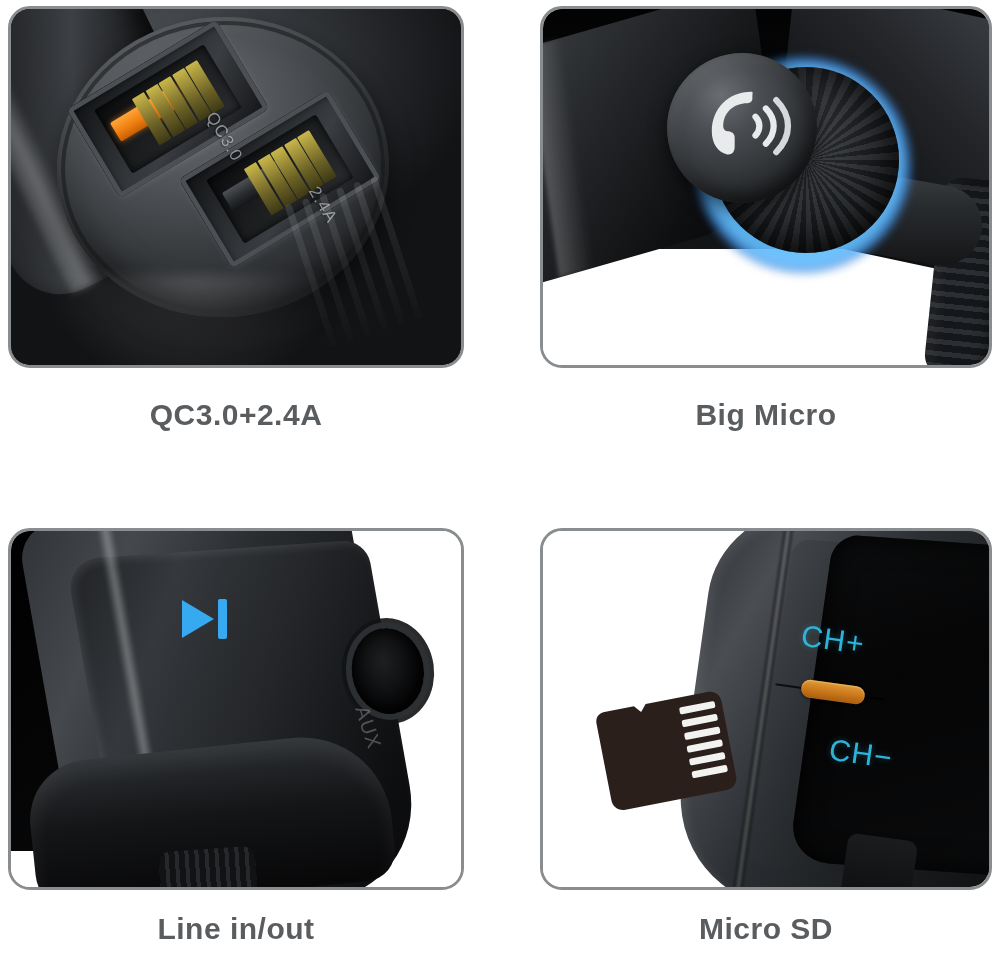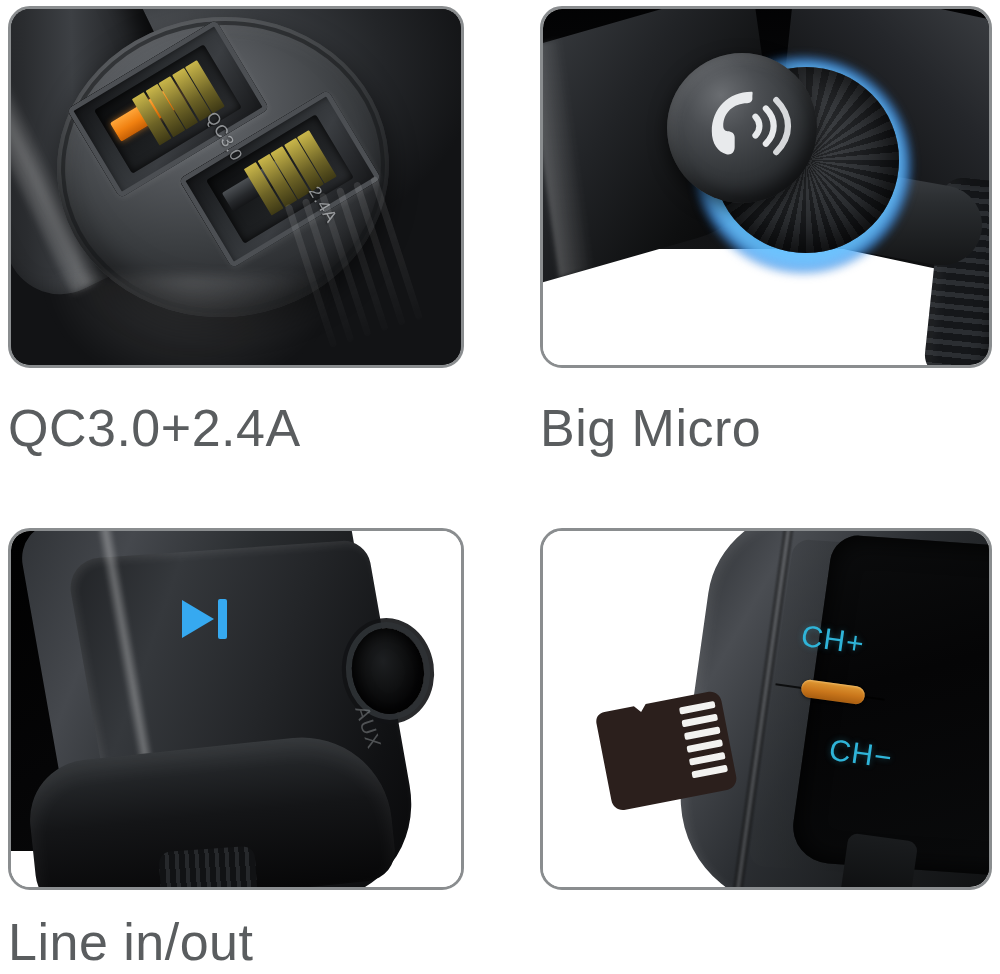--- a/index.html
+++ b/index.html
@@ -16,23 +16,24 @@
   .cell { position:absolute; }
   .panel {
     position:absolute; left:0; top:0;
     border:3px solid #8a8d8f;
     border-radius:22px;
     background:#ffffff;
     overflow:hidden;
   }
   .caption {
     position:absolute; left:0; width:100%;
+    text-align:center;
     color:#5a5d5f;
-    font-size:52px;
-    font-weight:400;
+    font-size:30px;
+    font-weight:700;
     letter-spacing:0.5px;
     white-space:nowrap;
   }
 
   
   .photo { position:absolute; inset:0; }
 
   
   .p1-bg { position:absolute; inset:0; background:#ffffff; }
   .p1-body {
@@ -495,20 +496,21 @@
               <rect x="88" y="38" width="36" height="7" rx="2"></rect>
               <rect x="88" y="51" width="36" height="7" rx="2"></rect>
               <rect x="88" y="64" width="36" height="7" rx="2"></rect>
               <rect x="88" y="77" width="36" height="7" rx="2"></rect>
             </g>
           </svg>
         </div>
       </div>
     </div>
 
+    <div class="caption" style="top:384px;">Micro SD</div>
   </div>
 
   <div class="p3-next">
     <svg viewBox="0 0 56 46" width="56" height="46">
       <path d="M4 4 L36 23 L4 42 Z" fill="#36a9f0"></path>
       <rect x="40" y="3" width="9" height="40" rx="2" fill="#36a9f0"></rect>
     </svg>
   </div>
   <div class="p3-aux"></div>
   <span class="p3-auxlbl">AUX</span>

